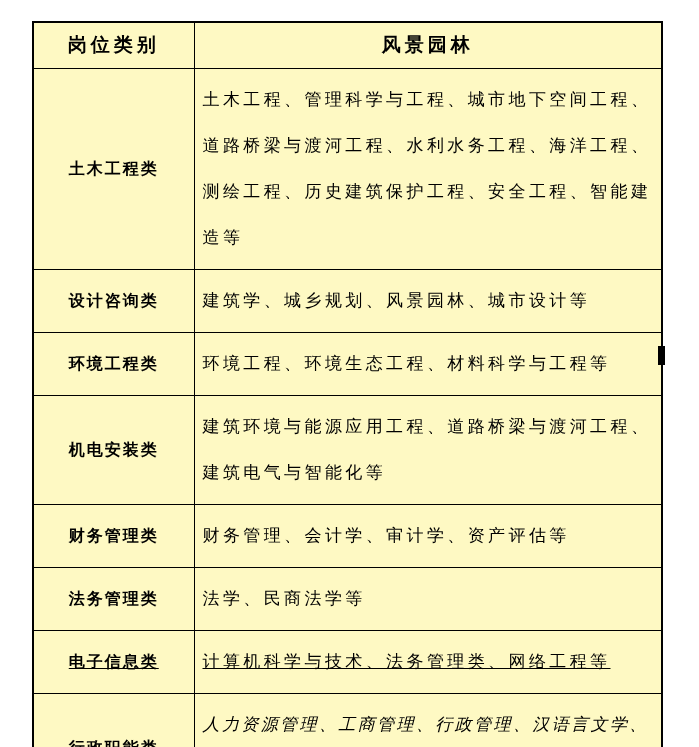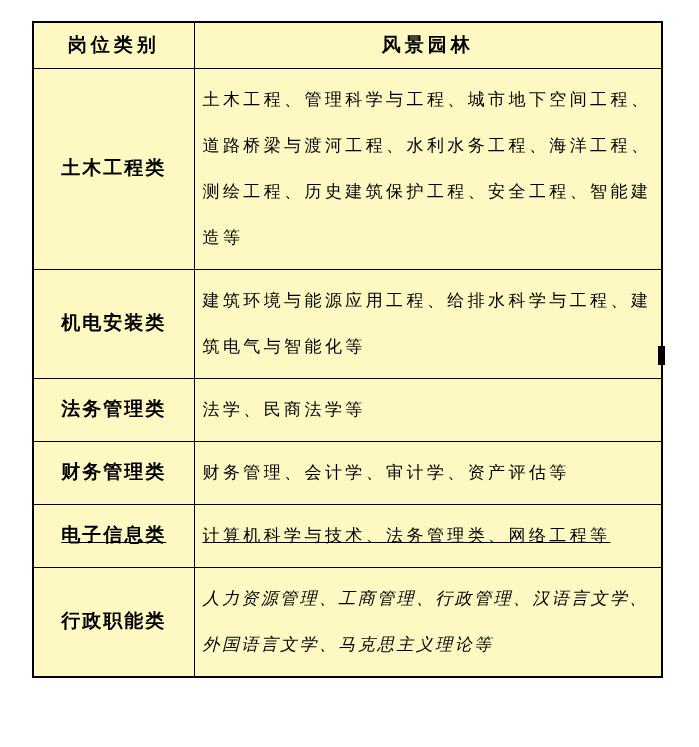--- a/index.html
+++ b/index.html
@@ -34,21 +34,21 @@
   }
   th.hdr-cell {
     font-weight: bold;
     font-size: 19px;
     letter-spacing: 4px;
     text-align: center;
     line-height: 1.2;
   }
   td.cat-cell {
     font-weight: bold;
-    font-size: 19px;
+    font-size: 16px;
     letter-spacing: 2px;
     text-align: center;
     line-height: 1.2;
     padding: 0 4px;
     margin-top: 43px;
   }
   td.majors-cell {
     font-size: 17px;
     letter-spacing: 3.4px;
     line-height: 46px;
@@ -83,31 +83,39 @@
       <tr style="height:46px;">
         <th class="hdr-cell">岗位类别</th>
         <th class="hdr-cell">风景园林</th>
       </tr>
     </thead>
     <tbody>
       <tr style="height:188px;">
         <td class="cat-cell">土木工程类</td>
         <td class="majors-cell">土木工程、管理科学与工程、城市地下空间工程、道路桥梁与渡河工程、水利水务工程、海洋工程、测绘工程、历史建筑保护工程、安全工程、智能建造等</td>
       </tr>
+      <tr style="height:43px;">
+        <td class="cat-cell">设计咨询类</td>
+        <td class="majors-cell">建筑学、城乡规划、风景园林、城市设计等</td>
+      </tr>
+      <tr style="height:49px;">
+        <td class="cat-cell">环境工程类</td>
+        <td class="majors-cell">环境工程、环境生态工程、材料科学与工程等</td>
+      </tr>
       <tr style="height:90px;">
         <td class="cat-cell">机电安装类</td>
-        <td class="majors-cell">建筑环境与能源应用工程、给排水科学与工程、建筑电气与智能化等</td>
+        <td class="majors-cell">建筑环境与能源应用工程、道路桥梁与渡河工程、建筑电气与智能化等</td>
+      </tr>
+      <tr style="height:49px;">
+        <td class="cat-cell">财务管理类</td>
+        <td class="majors-cell">财务管理、会计学、审计学、资产评估等</td>
       </tr>
       <tr style="height:45px;">
         <td class="cat-cell">法务管理类</td>
         <td class="majors-cell">法学、民商法学等</td>
-      </tr>
-      <tr style="height:49px;">
-        <td class="cat-cell">财务管理类</td>
-        <td class="majors-cell">财务管理、会计学、审计学、资产评估等</td>
       </tr>
       <tr style="height:52px;text-decoration:underline;">
         <td class="cat-cell">电子信息类</td>
         <td class="majors-cell">计算机科学与技术、法务管理类、网络工程等</td>
       </tr>
       <tr style="height:91px;">
         <td class="cat-cell">行政职能类</td>
         <td class="majors-cell tight">人力资源管理、工商管理、行政管理、汉语言文学、外国语言文学、马克思主义理论等</td>
       </tr>
     </tbody>

